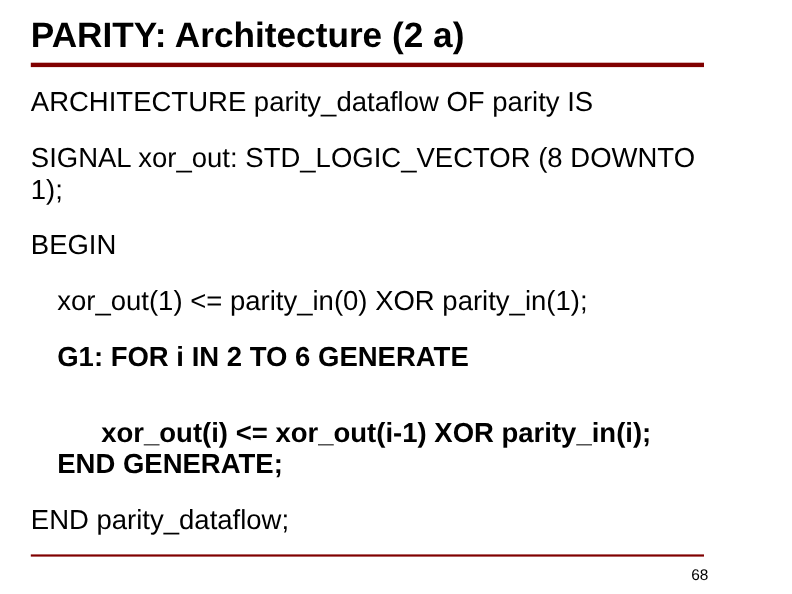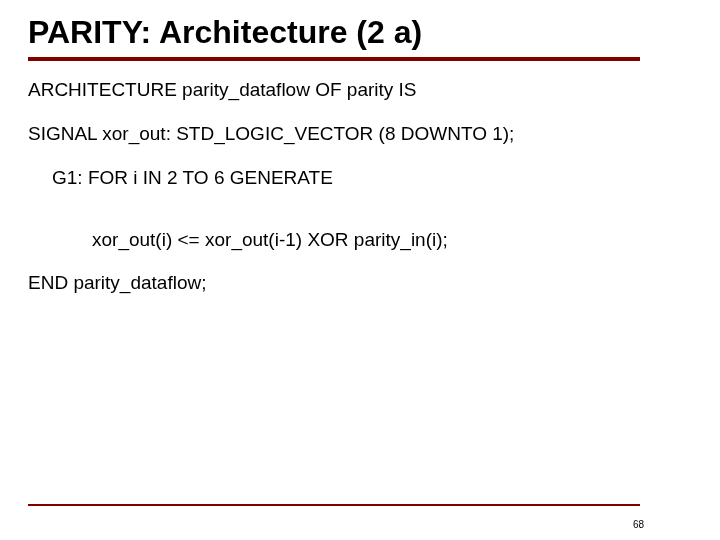--- a/index.html
+++ b/index.html
@@ -1,40 +1,43 @@
 <!DOCTYPE html>
 <html><head>
 <meta charset="utf-8">
 <style>
   * { margin: 0; padding: 0; box-sizing: border-box; }
   html, body { width: 720px; height: 540px; background: #fff; font-family: Arial, Helvetica, sans-serif; }
   .slide { width: 668px; height: 540px; background: #fff; position: relative; padding: 14px 28px 0 28px; border-radius: 13px; }
   .title { font-size: 32px; font-weight: bold; color: #000; letter-spacing: 0px; }
   .title-rule { height: 4px; background: #800000; margin-top: 6px; margin-bottom: 18px; }
-  .body { font-size: 19px; color: #000; line-height: 1.15; }
+  .body { font-size: 25px; color: #000; line-height: 1.15; }
   .blk { margin-bottom: 22px; }
   .ind1 { padding-left: 24px; }
   .ind2 { padding-left: 64px; margin-top: 40px; }
-  .bold { font-weight: normal; }
+  .bold { font-weight: bold; }
   .footer-rule { position: absolute; left: 28px; right: 28px; bottom: 34px; height: 2px; background: #800000; }
-  .page-num { position: absolute; right: 24px; bottom: 10px; font-size: 10px; color: #000; }
+  .page-num { position: absolute; right: 24px; bottom: 10px; font-size: 14px; color: #000; }
 </style>
 </head>
 <body>
 
 <div class="slide">
 
   <div class="title">PARITY: Architecture (2 a)</div>
   <div class="title-rule"></div>
 
   <div class="body">
     <div class="blk">ARCHITECTURE parity_dataflow OF parity IS</div>
     <div class="blk">SIGNAL xor_out: STD_LOGIC_VECTOR (8 DOWNTO 1);</div>
+    <div class="blk">BEGIN</div>
+    <div class="blk ind1">xor_out(1) &lt;= parity_in(0) XOR parity_in(1);</div>
     <div class="blk">
       <div class="ind1 bold">G1: FOR i IN 2 TO 6 GENERATE</div>
       <div class="ind2 bold">xor_out(i) &lt;= xor_out(i-1) XOR parity_in(i);</div>
+      <div class="ind1 bold">END GENERATE;</div>
     </div>
     <div class="blk">END parity_dataflow;</div>
   </div>
 
   <div class="footer-rule"></div>
   <div class="page-num">68</div>
 </div>
 
 </body></html>

